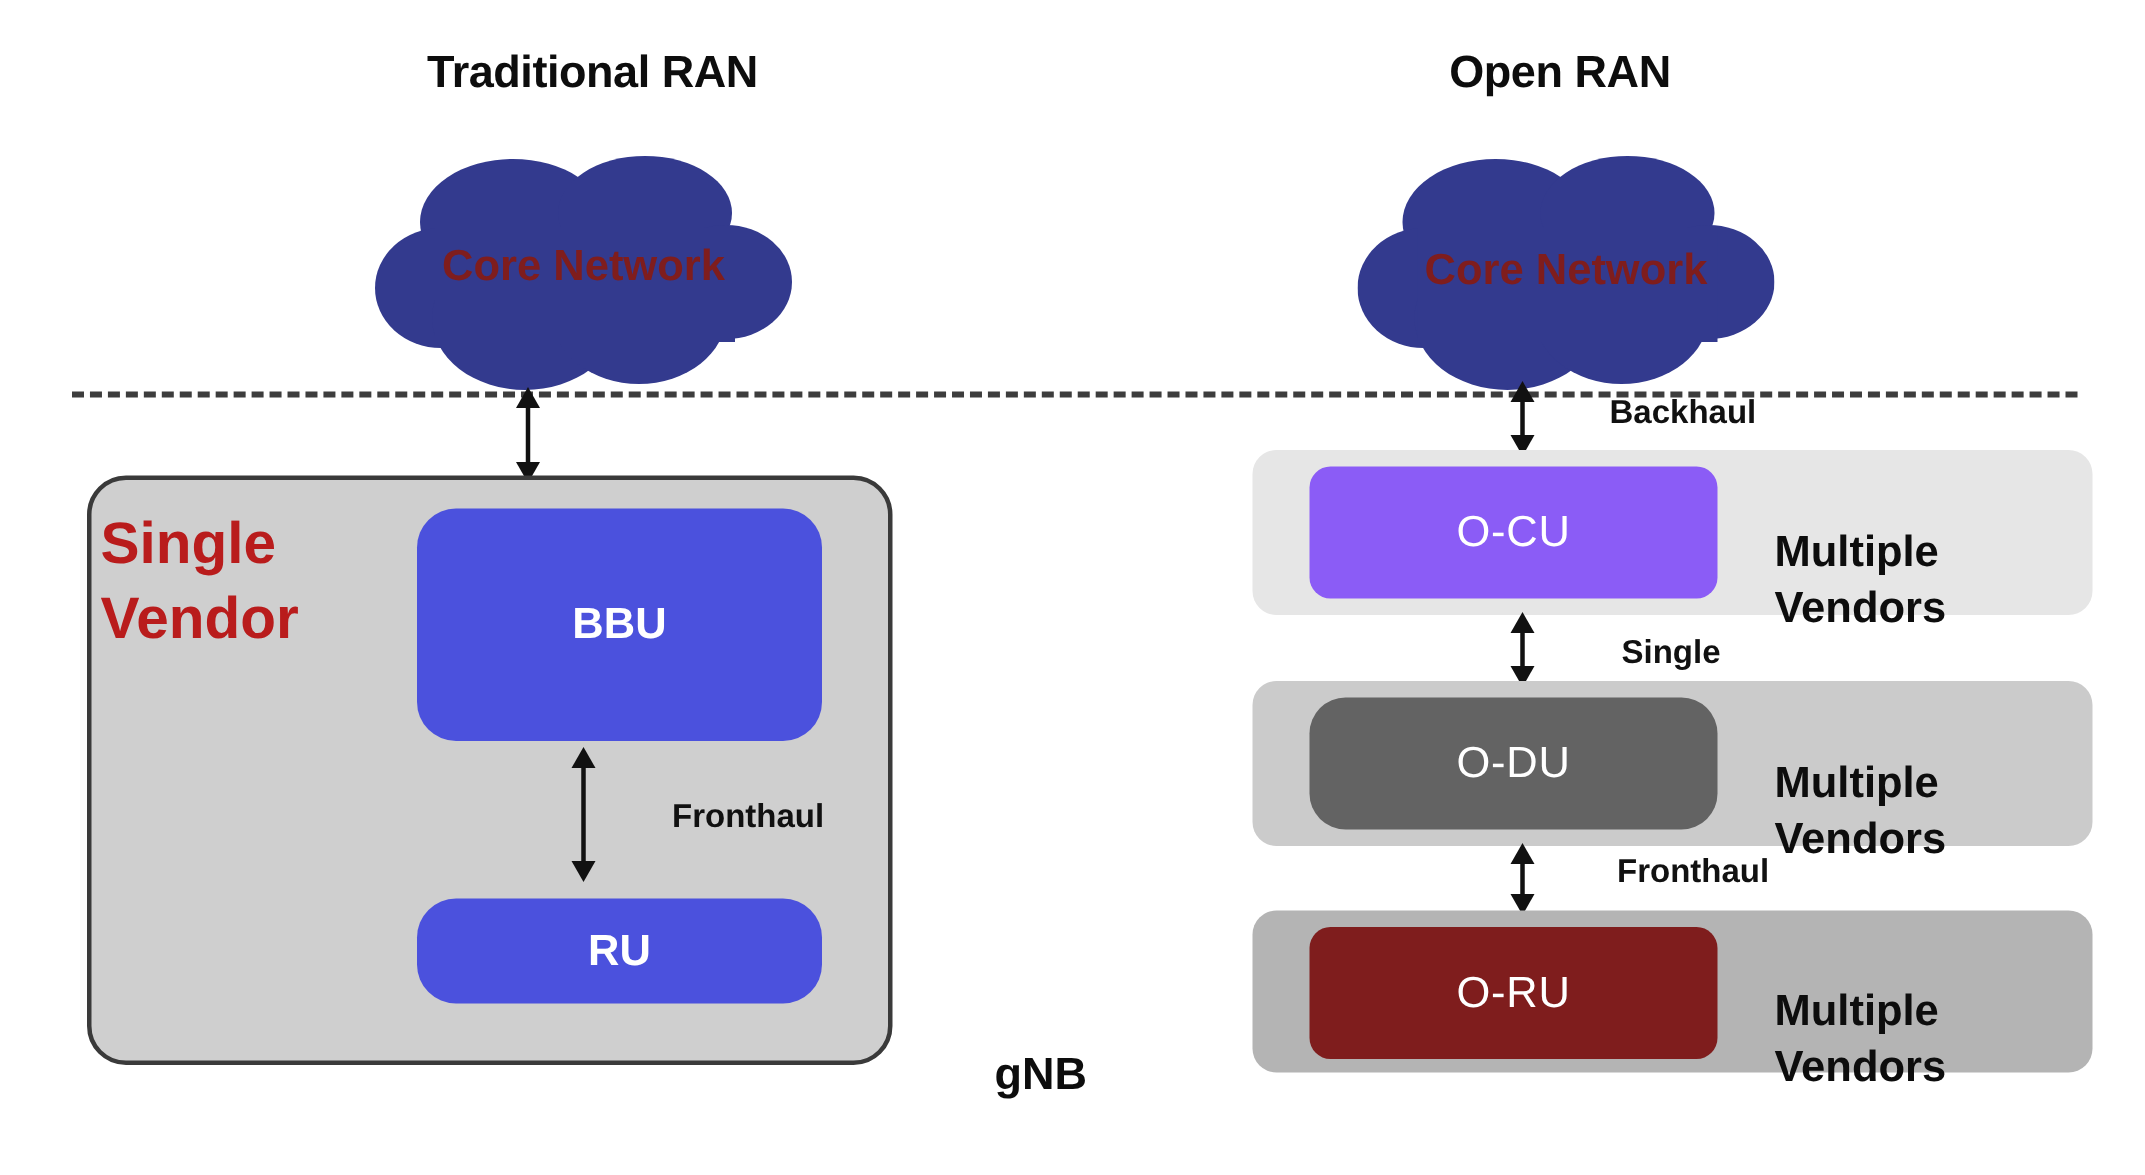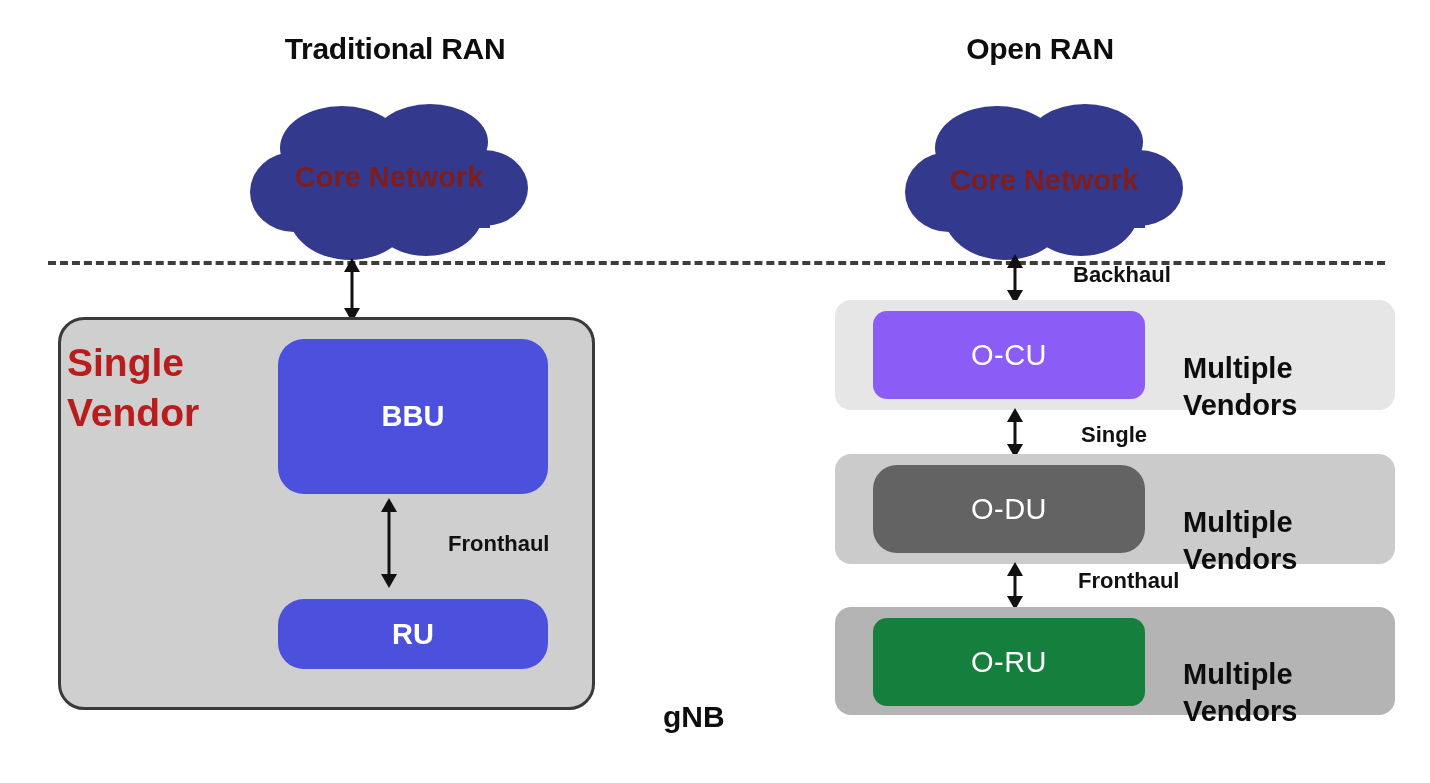--- a/index.html
+++ b/index.html
@@ -148,21 +148,21 @@
     display: flex;
     align-items: center;
     justify-content: center;
     color: #ffffff;
     font-size: 29px;
     font-weight: 500;
     letter-spacing: 0.5px;
   }
   #box-ocu { background: #8b5cf6; }
   #box-odu { background: #636363; border-radius: 24px; }
-  #box-oru { background: #15803d; justify-content: center; }
+  #box-oru { background: #7f1d1d; justify-content: center; }
 
   .vendor-text {
     position: absolute;
     left: 348px;
     top: 50%;
     transform: translateY(-50%);
     font-size: 29px;
     font-weight: 600;
     color: #0d0d0d;
     line-height: 1.26;

